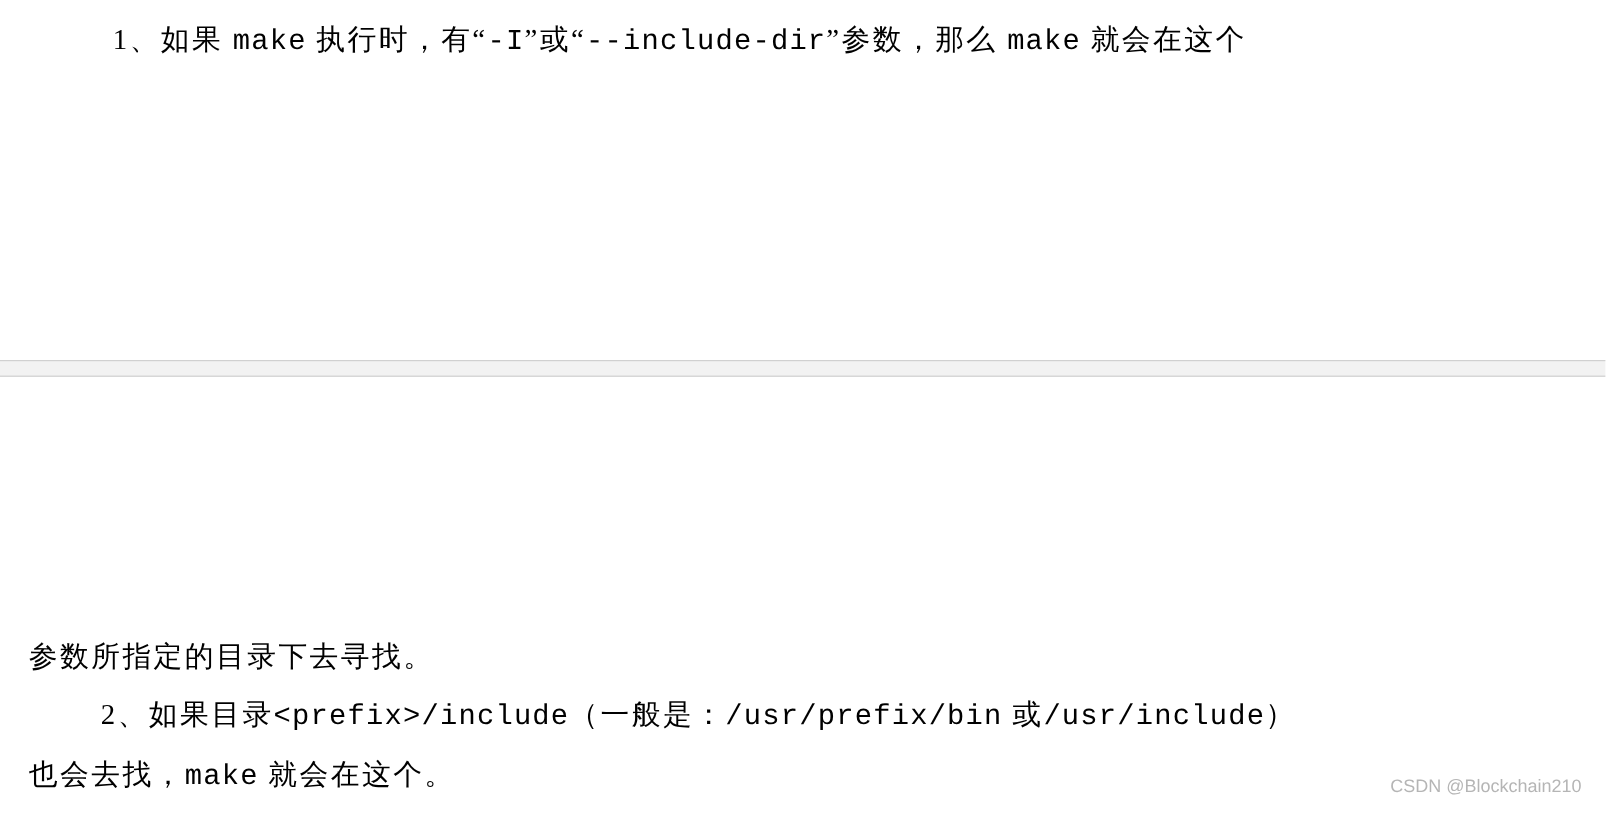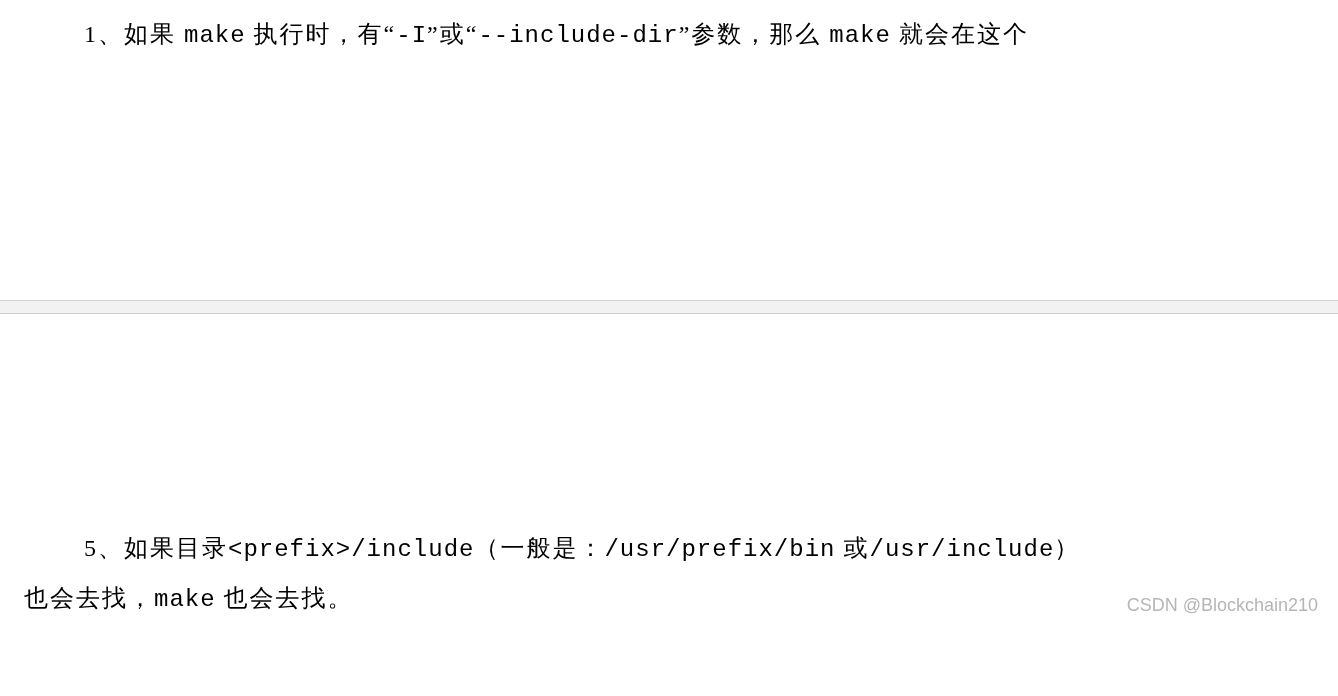--- a/index.html
+++ b/index.html
@@ -23,61 +23,64 @@
     word-break: break-all;
   }
   .indent {
     text-indent: 2.5em;
   }
   .mono {
     font-family: "Courier New", Courier, monospace;
     letter-spacing: 1px;
   }
   .top-block {
-    padding: 10px 24px 0 24px;
+    padding: 10px 24px 0 34px;
   }
   .page-break {
     width: 100%;
     height: 14px;
     background: #f2f2f2;
     border-top: 1px solid #d0d0d0;
     border-bottom: 1px solid #d0d0d0;
     margin-top: 240px;
     margin-bottom: 210px;
   }
   .bottom-block {
     padding: 0 24px;
   }
   .watermark {
     position: absolute;
     right: 20px;
     bottom: 8px;
     font-family: Arial, sans-serif;
-    font-size: 18px;
+    font-size: 15px;
     color: rgba(120,120,120,0.55);
     letter-spacing: 0;
   }
 </style>
 </head>
 <body>
 
 <div class="page">
 
   <div class="top-block">
     <p class="para indent">
       <span>1、如果 </span><span class="mono">make</span><span> 执行时，有“</span><span class="mono">-I</span><span>”或“</span><span class="mono">--include-dir</span><span>”参数，那么 </span><span class="mono">make</span><span> 就会在这个</span>
     </p>
   </div>
 
   <div class="page-break"></div>
 
   <div class="bottom-block">
+    <p class="para">
+      <span>参数所指定的目录下去寻找。</span>
+    </p>
     <p class="para indent">
-      <span>5、如果目录</span><span class="mono">&lt;prefix&gt;/include</span><span>（一般是：</span><span class="mono">/usr/prefix/bin</span><span> 或</span><span class="mono">/usr/include</span><span>）</span>
+      <span>2、如果目录</span><span class="mono">&lt;prefix&gt;/include</span><span>（一般是：</span><span class="mono">/usr/prefix/bin</span><span> 或</span><span class="mono">/usr/include</span><span>）</span>
     </p>
     <p class="para">
-      <span>也会去找，</span><span class="mono">make</span><span> 也会去找。</span>
+      <span>也会去找，</span><span class="mono">make</span><span> 就会在这个。</span>
     </p>
   </div>
 
   <div class="watermark">CSDN @Blockchain210</div>
 
 </div>
 
 </body></html>

